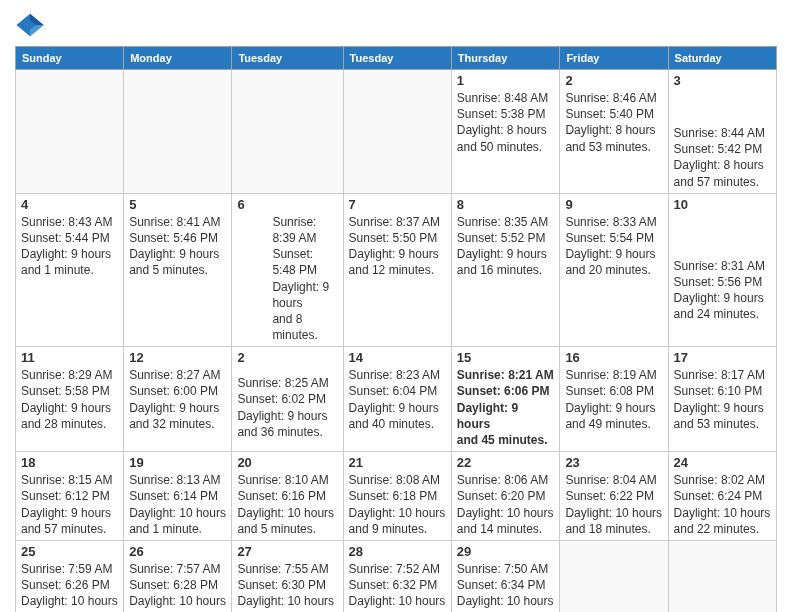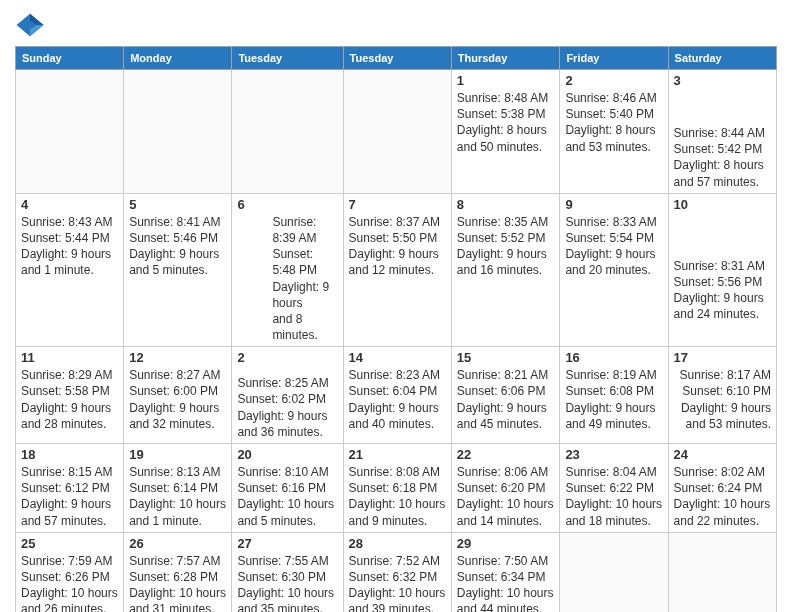--- a/index.html
+++ b/index.html
@@ -229,35 +229,35 @@
           </td>
           <td>
             <div class="day-number">14</div>
             <div class="day-info" style="white-space: pre-line;">Sunrise: 8:23 AM
 Sunset: 6:04 PM
 Daylight: 9 hours
 and 40 minutes.</div>
           </td>
           <td>
             <div class="day-number">15</div>
-            <div class="day-info" style="white-space: pre-line;">Sunrise: 8:21 AM
+            <div class="day-info" style="white-space: pre-line; font-weight: bold;">Sunrise: 8:21 AM
 Sunset: 6:06 PM
 Daylight: 9 hours
 and 45 minutes.</div>
           </td>
           <td>
             <div class="day-number">16</div>
             <div class="day-info" style="white-space: pre-line;">Sunrise: 8:19 AM
 Sunset: 6:08 PM
 Daylight: 9 hours
 and 49 minutes.</div>
           </td>
           <td>
             <div class="day-number">17</div>
-            <div class="day-info" style="white-space: pre-line; text-align: right;">Sunrise: 8:17 AM
+            <div class="day-info" style="white-space: pre-line;">Sunrise: 8:17 AM
 Sunset: 6:10 PM
 Daylight: 9 hours
 and 53 minutes.</div>
           </td>
         </tr>
         <tr>
           <td>
             <div class="day-number">18</div>
             <div class="day-info" style="white-space: pre-line;">Sunrise: 8:15 AM
 Sunset: 6:12 PM

